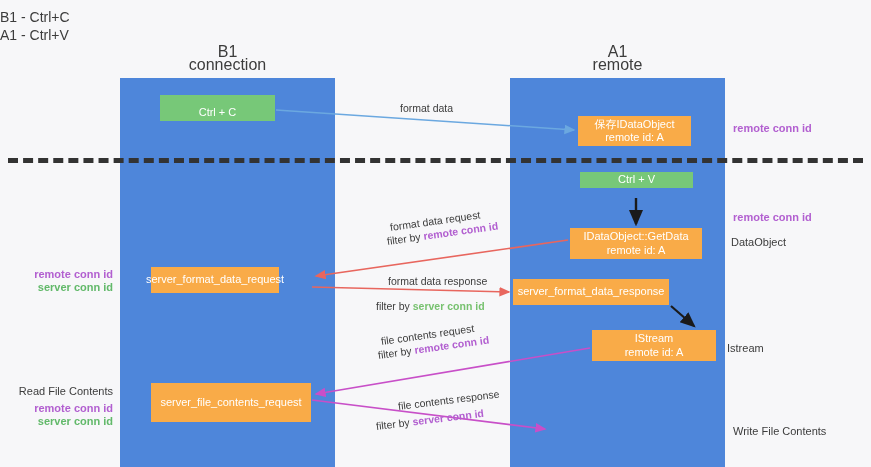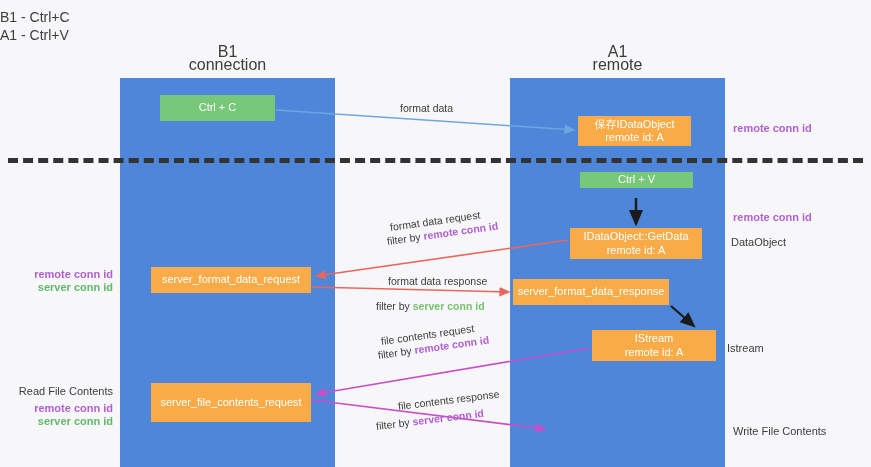--- a/index.html
+++ b/index.html
@@ -73,25 +73,25 @@
     color: #ffffff;
     font-size: 11px;
     line-height: 13.5px;
     text-align: center;
     padding: 2px 4px;
   }
   .node.green  { background: #77c878; }
   .node.orange { background: #f9ab48; }
   .node .sub { font-size: 11px; }
 
-  #n-ctrlc    { left: 160px; top: 95px;  width: 115px; height: 26px; }
+  #n-ctrlc    { left: 160px; top: 95px;  width: 115px; height: 26px; justify-content: flex-end; }
   #n-dataobj  { left: 578px; top: 116px; width: 113px; height: 30px; }
   #n-ctrlv    { left: 580px; top: 172px; width: 113px; height: 16px; align-items: center; }
   #n-getdata  { left: 570px; top: 228px; width: 132px; height: 31px; }
-  #n-sfdreq   { left: 151px; top: 267px; width: 160px; height: 26px; }
+  #n-sfdreq   { left: 151px; top: 267px; width: 128px; height: 26px; }
   #n-sfdresp  { left: 513px; top: 279px; width: 156px; height: 26px; }
   #n-istream  { left: 592px; top: 330px; width: 124px; height: 31px; }
   #n-sfcreq   { left: 151px; top: 383px; width: 160px; height: 39px; }
   #n-sfcresp  { left: 549px; top: 417px; width: 154px; height: 26px; }
 
   
   .side-label {
     position: absolute;
     font-size: 11px;
     color: #3c3c3c;

